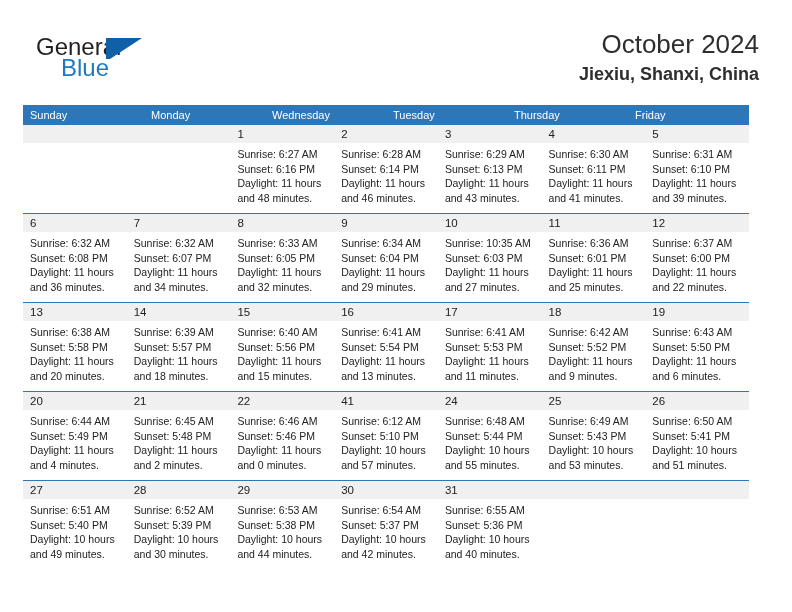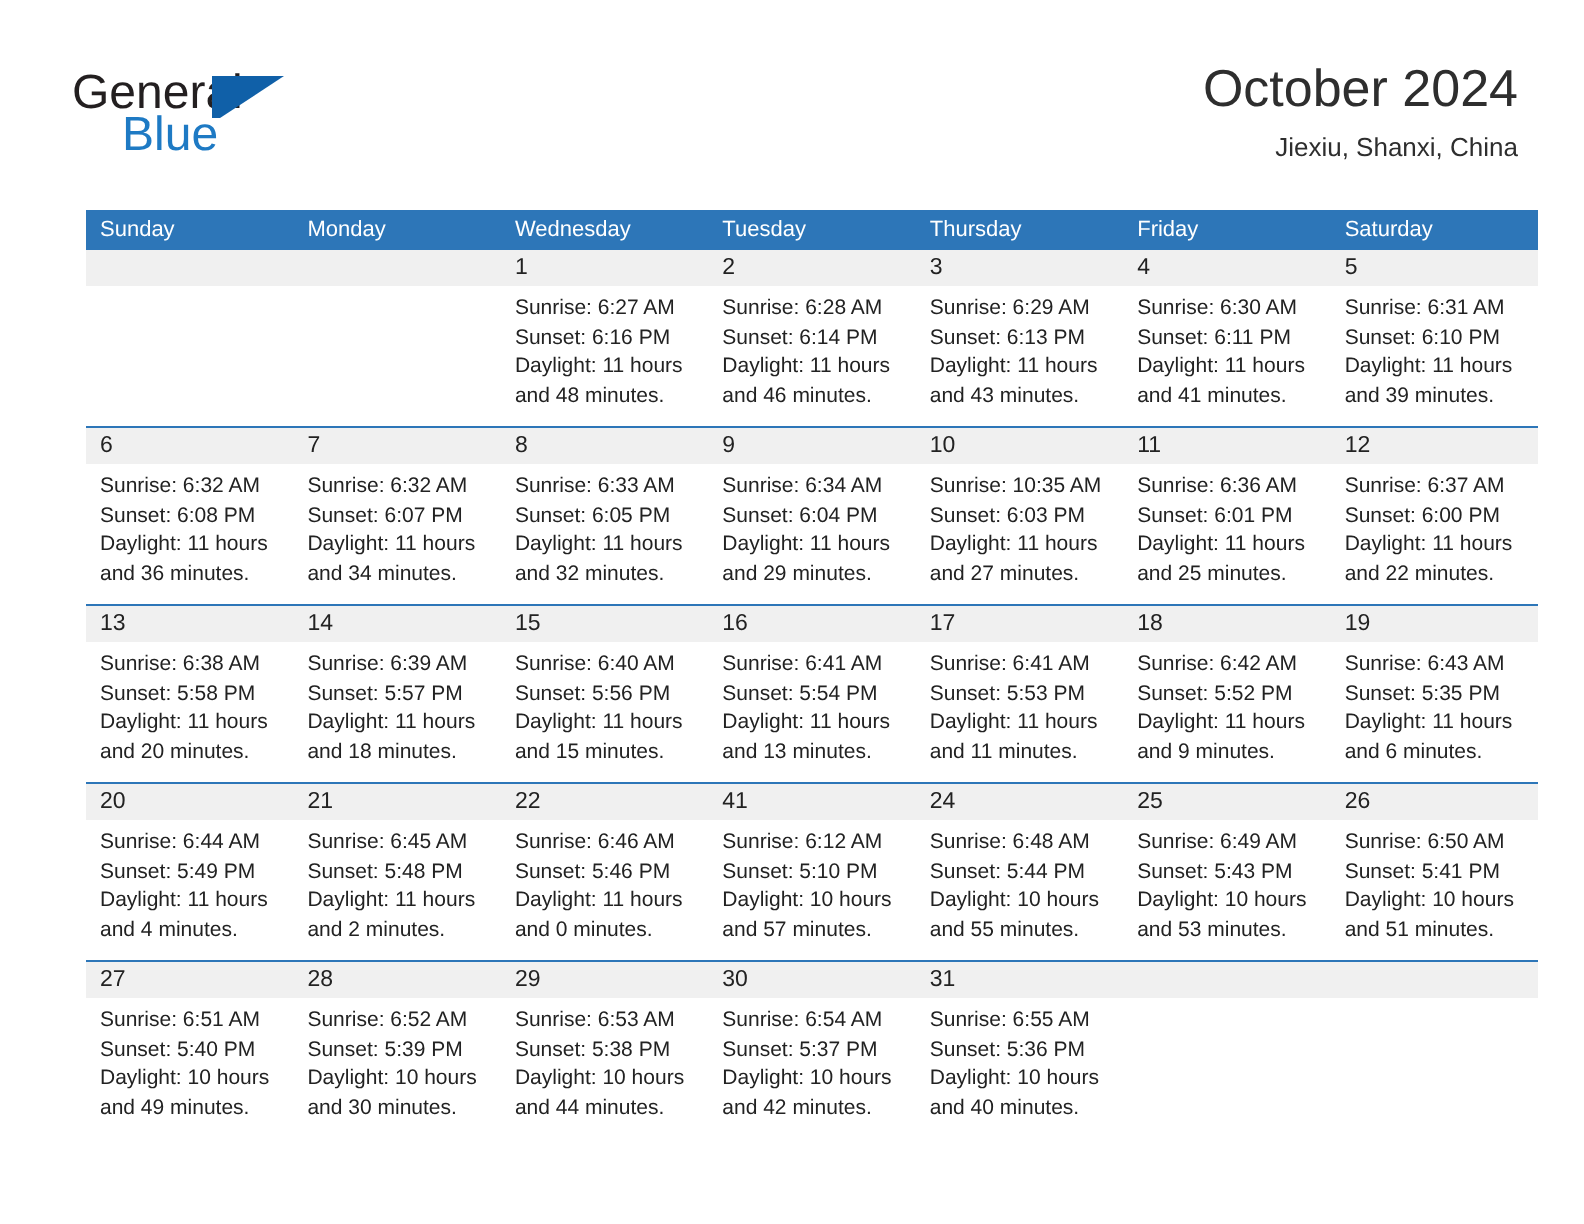--- a/index.html
+++ b/index.html
@@ -86,31 +86,32 @@
     top: 0;
     text-align: right;
   }
   .cal-title {
     font-size: 26px;
     color: #2e2e2e;
     line-height: 32px;
     white-space: nowrap;
   }
   .cal-subtitle {
-    font-size: 13px;
+    font-size: 18px;
     color: #2e2e2e;
     line-height: 20px;
     margin-top: 4px;
     white-space: nowrap;
+    font-weight: bold;
   }
 
   
   .calendar {
     position: absolute;
-    left: 43px;
+    left: 23px;
     top: 105px;
     width: 726px;
   }
   .cal-head {
     display: flex;
     background: #2d76b8;
     height: 20px;
   }
   .cal-head .hcell {
     flex: 1 1 0;
@@ -188,21 +189,20 @@
 
   <div class="calendar">
 
     <div class="cal-head">
       <div class="hcell">Sunday</div>
       <div class="hcell">Monday</div>
       <div class="hcell">Wednesday</div>
       <div class="hcell">Tuesday</div>
       <div class="hcell">Thursday</div>
       <div class="hcell">Friday</div>
-      <div class="hcell">Saturday</div>
     </div>
 
     <div class="week first">
       <div class="daycell empty">
         <div class="numband"></div>
         <div class="info">
           <div></div>
           <div></div>
           <div></div>
           <div></div>
@@ -382,21 +382,21 @@
           <div>Sunrise: 6:42 AM</div>
           <div>Sunset: 5:52 PM</div>
           <div>Daylight: 11 hours</div>
           <div>and 9 minutes.</div>
         </div>
       </div>
       <div class="daycell">
         <div class="numband">19</div>
         <div class="info">
           <div>Sunrise: 6:43 AM</div>
-          <div>Sunset: 5:35 PM</div>
+          <div>Sunset: 5:50 PM</div>
           <div>Daylight: 11 hours</div>
           <div>and 6 minutes.</div>
         </div>
       </div>
     </div>
 
     <div class="week">
       <div class="daycell">
         <div class="numband">20</div>
         <div class="info">

